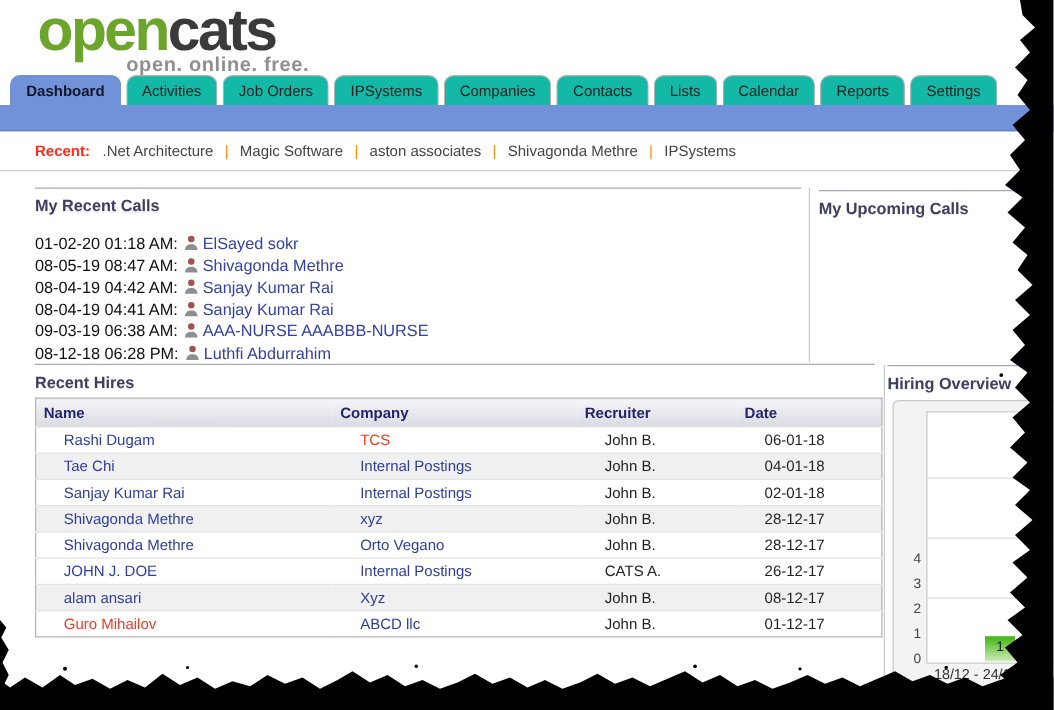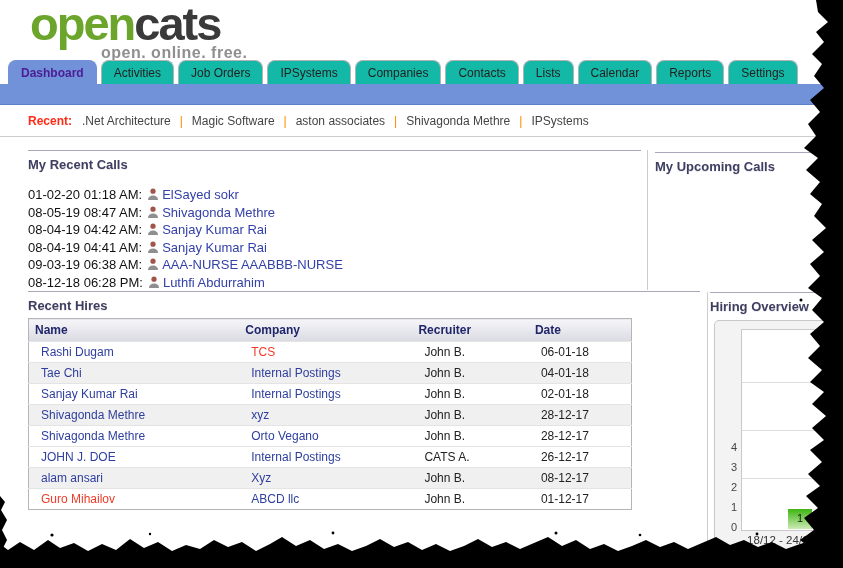--- a/index.html
+++ b/index.html
@@ -10,21 +10,21 @@
   
   .logo{position:absolute;left:30px;top:0px;font-size:47px;font-weight:bold;letter-spacing:-2px;line-height:48px;}
   .logo .open{color:#6ba52b;}
   .logo .cats{color:#3a3a3a;}
   .tagline{position:absolute;left:101px;top:44px;font-size:16px;font-weight:bold;color:#8f8f8f;letter-spacing:.5px;}
   
   .tabs{position:absolute;left:4px;top:60px;height:24px;white-space:nowrap;}
   .tab{display:inline-block;box-sizing:border-box;height:24px;margin-left:4px;padding:5px 12px 0;
     background:#14b8a6;border:1px solid #b3b3b3;border-bottom:none;border-radius:8px 8px 0 0;
     font-size:12px;color:#222;text-decoration:none;vertical-align:bottom;}
-  .tab.active{background:#7191d8;border-color:#7191d8;color:#4c1d95;font-weight:bold;}
+  .tab.active{background:#7191d8;border-color:#7191d8;color:#0f172a;font-weight:bold;}
   .blue-bar{position:absolute;left:0;top:84px;width:843px;height:20px;background:#7191d8;border-bottom:1px solid #5d7fc6;}
   
   .recent-strip{position:absolute;left:0;top:105px;width:830px;height:32px;line-height:32px;
     border-bottom:1px solid #ccc;font-size:12px;padding-left:28px;box-sizing:border-box;}
   .recent-label{color:#ff2b17;font-weight:bold;margin-right:10px;}
   .recent-links a{color:#444;text-decoration:none;}
   .recent-links a + a::before{content:"|";color:#ff8a00;padding:0 9px 0 9px;display:inline-block;}
   
   .sec-h{font-size:13px;font-weight:bold;color:#3e3e60;text-shadow:0 1px 0 #ececf2;
     border-top:1px solid #a8a8bc;padding-top:6px;}
@@ -33,25 +33,25 @@
   .h-recent-hires{position:absolute;left:28px;top:291px;width:672px;}
   .h-hiring-overview{position:absolute;left:710px;top:292px;width:133px;}
   .vdiv-top{position:absolute;left:647px;top:150px;width:1px;height:140px;background:#ccc;}
   .vdiv-bottom{position:absolute;left:707px;top:292px;width:1px;height:256px;background:#ccc;}
   
   .calls{position:absolute;left:28px;top:186px;width:600px;}
   .call-row{height:17.5px;line-height:17.5px;font-size:13px;color:#111;white-space:nowrap;}
   .call-row .who{color:#3341a8;text-decoration:none;}
   .call-row svg{vertical-align:-2px;margin:0 3px 0 5px;}
   
-  .hires{position:absolute;left:28px;top:318px;width:604px;border-collapse:collapse;
+  .hires{position:absolute;left:28px;top:318px;width:678px;border-collapse:collapse;
     font-size:12px;border:1px solid #b5b5b5;}
   .hires th{background:linear-gradient(#f5f5f9,#dadae2);color:#20266a;font-weight:bold;
     text-align:left;padding:4px 6px;height:14px;}
-  .hires td{padding:2px 12px;height:16px;border-top:1px solid #e4e4e4;color:#222;margin-top:12px;}
+  .hires td{padding:2px 22px;height:16px;border-top:1px solid #e4e4e4;color:#222;margin-top:12px;}
   .hires tbody tr:nth-child(2),.hires tbody tr:nth-child(4),
   .hires tbody tr:nth-child(7),.hires tbody tr:nth-child(9){background:#f0f0f0;}
   .hires a{color:#2e3e9e;text-decoration:none;}
   .hires a.red-link{color:#ee3b27;}
   
   .widget{position:absolute;left:714px;top:320px;width:140px;height:232px;background:#f3f3f3;
     border:1px solid #c8c8c8;border-radius:5px;overflow:hidden;}
   .plot{position:absolute;left:26px;top:8px;width:106px;height:200px;background:#fff;border:1px solid #c9c9c9;}
   .gridline{position:absolute;left:0;width:100%;height:1px;background:#ddd;}
   .ytick{position:absolute;left:4px;width:18px;text-align:right;font-size:11px;color:#444;line-height:12px;}

